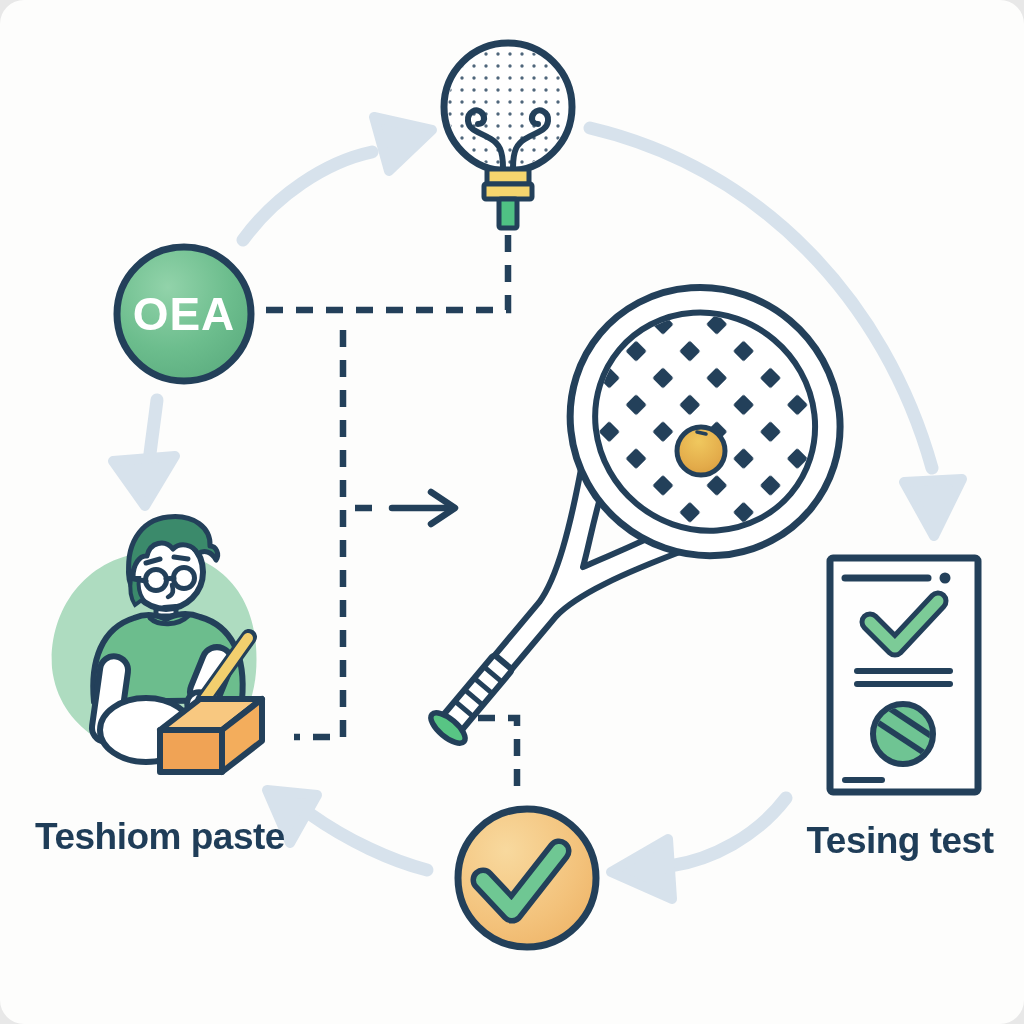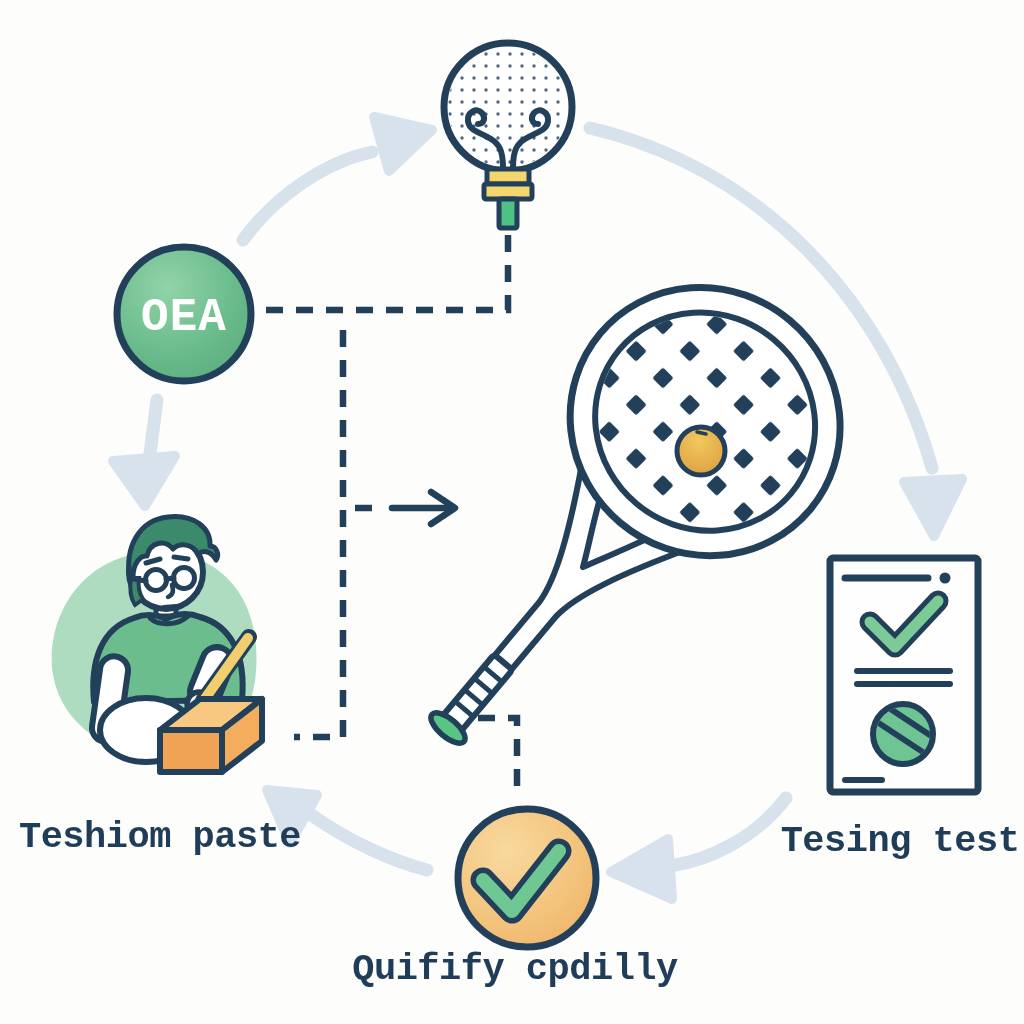--- a/index.html
+++ b/index.html
@@ -1,21 +1,22 @@
 <!DOCTYPE html>
 <html><head>
 <meta charset="utf-8">
 <style>
   html,body{margin:0;padding:0;background:#e8e8e8;}
   .canvas{
     position:relative;
     width:1024px;height:1024px;
     background:#fdfdfc;
     overflow:hidden;
-    font-family:Liberation Mono, monospace;
+    font-family:Liberation Sans, sans-serif;
+    border-radius:24px;
   }
   .art{position:absolute;left:0;top:0;}
   .caption{
     position:absolute;
     width:340px;
     text-align:center;
     font-weight:bold;
     font-size:37px;
     letter-spacing:-0.5px;
     color:#1f3d58;
@@ -193,14 +194,13 @@
       <circle cx="527" cy="878" r="69" fill="url(#orangeGrad)" stroke="#23405a" stroke-width="7"></circle>
       <g fill="none" stroke-linecap="round" stroke-linejoin="round">
         <path d="M 483 880 L 512 911 L 559 851" stroke="#23405a" stroke-width="25"></path>
         <path d="M 483 880 L 512 911 L 559 851" stroke="#6fc793" stroke-width="14"></path>
       </g>
     </g>
   </svg>
 
   <div class="caption caption-left">Teshiom paste</div>
   <div class="caption caption-right">Tesing test</div>
-  <div class="caption caption-bottom">Quifify cpdilly</div>
 </div>
 
 </body></html>

